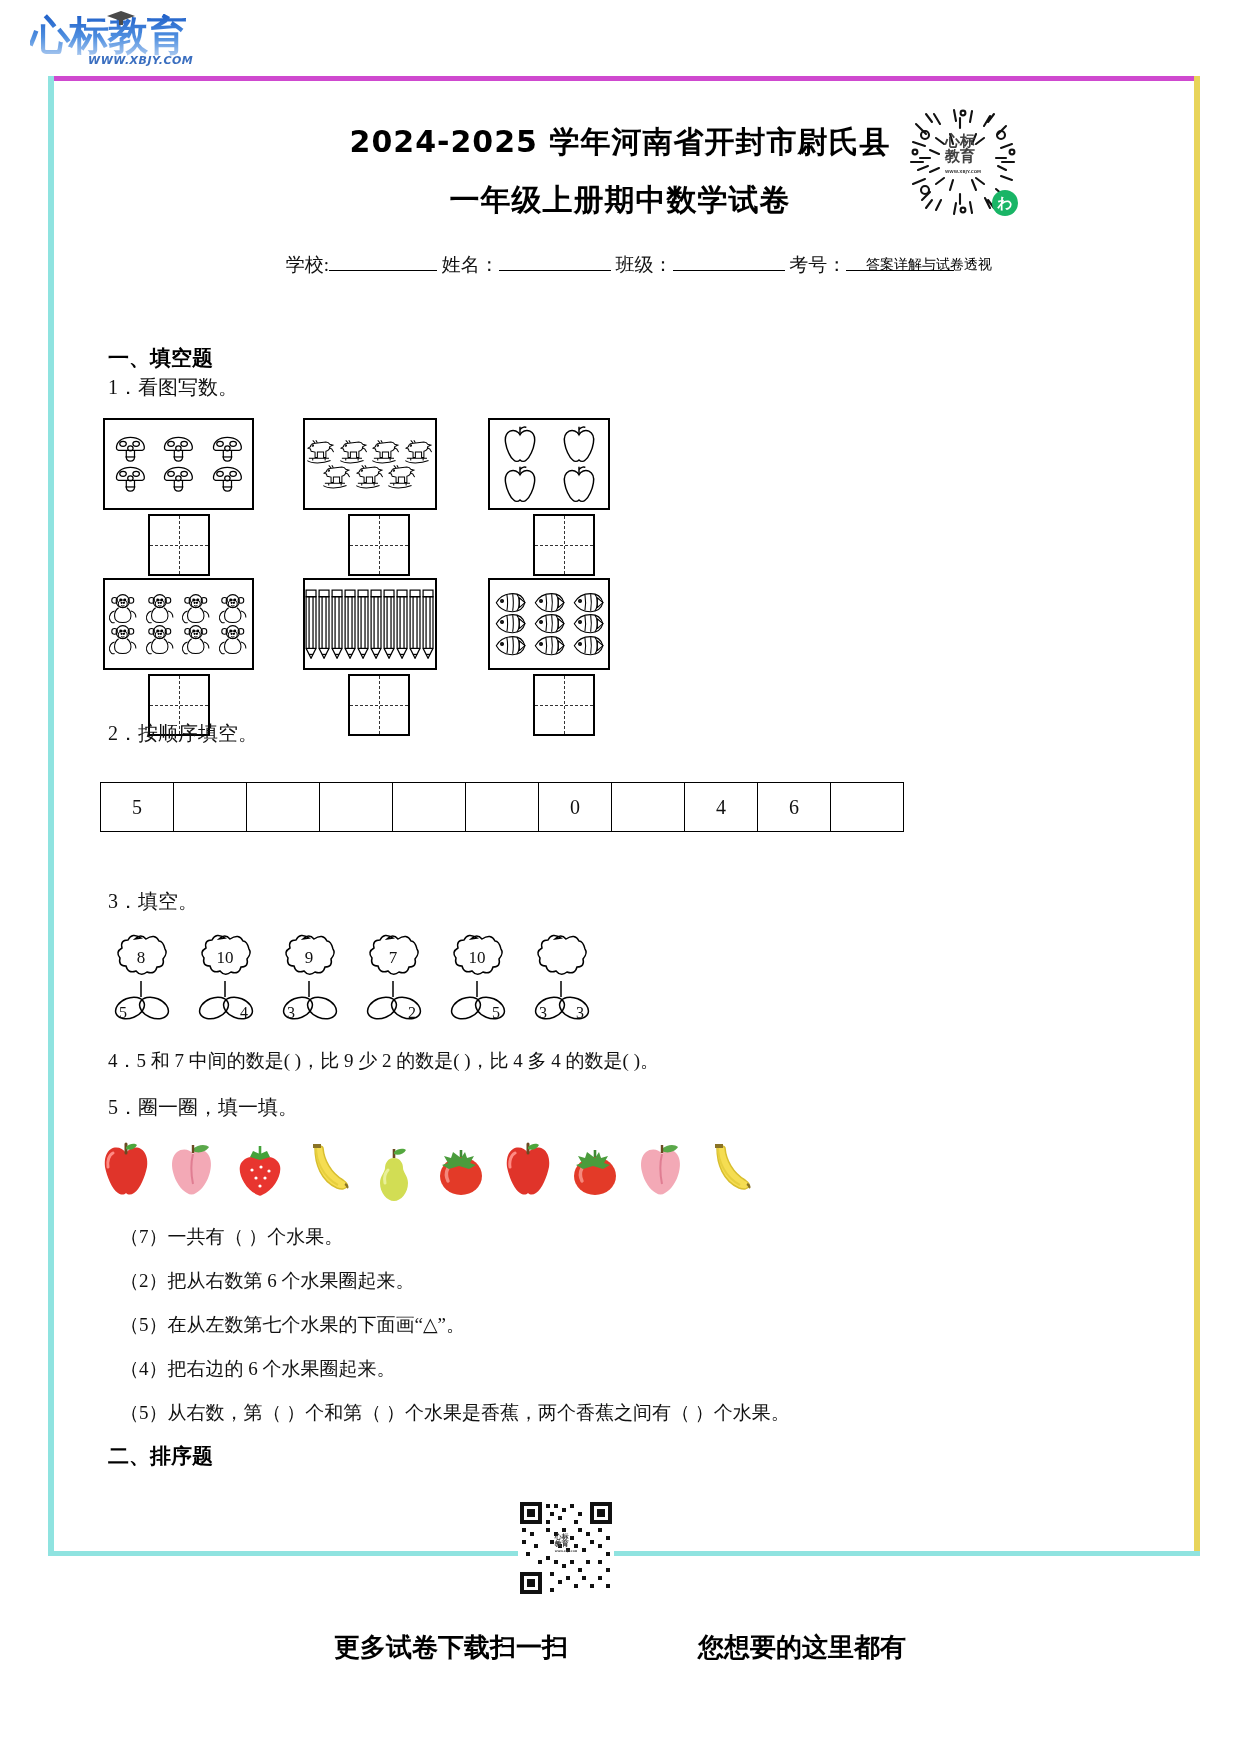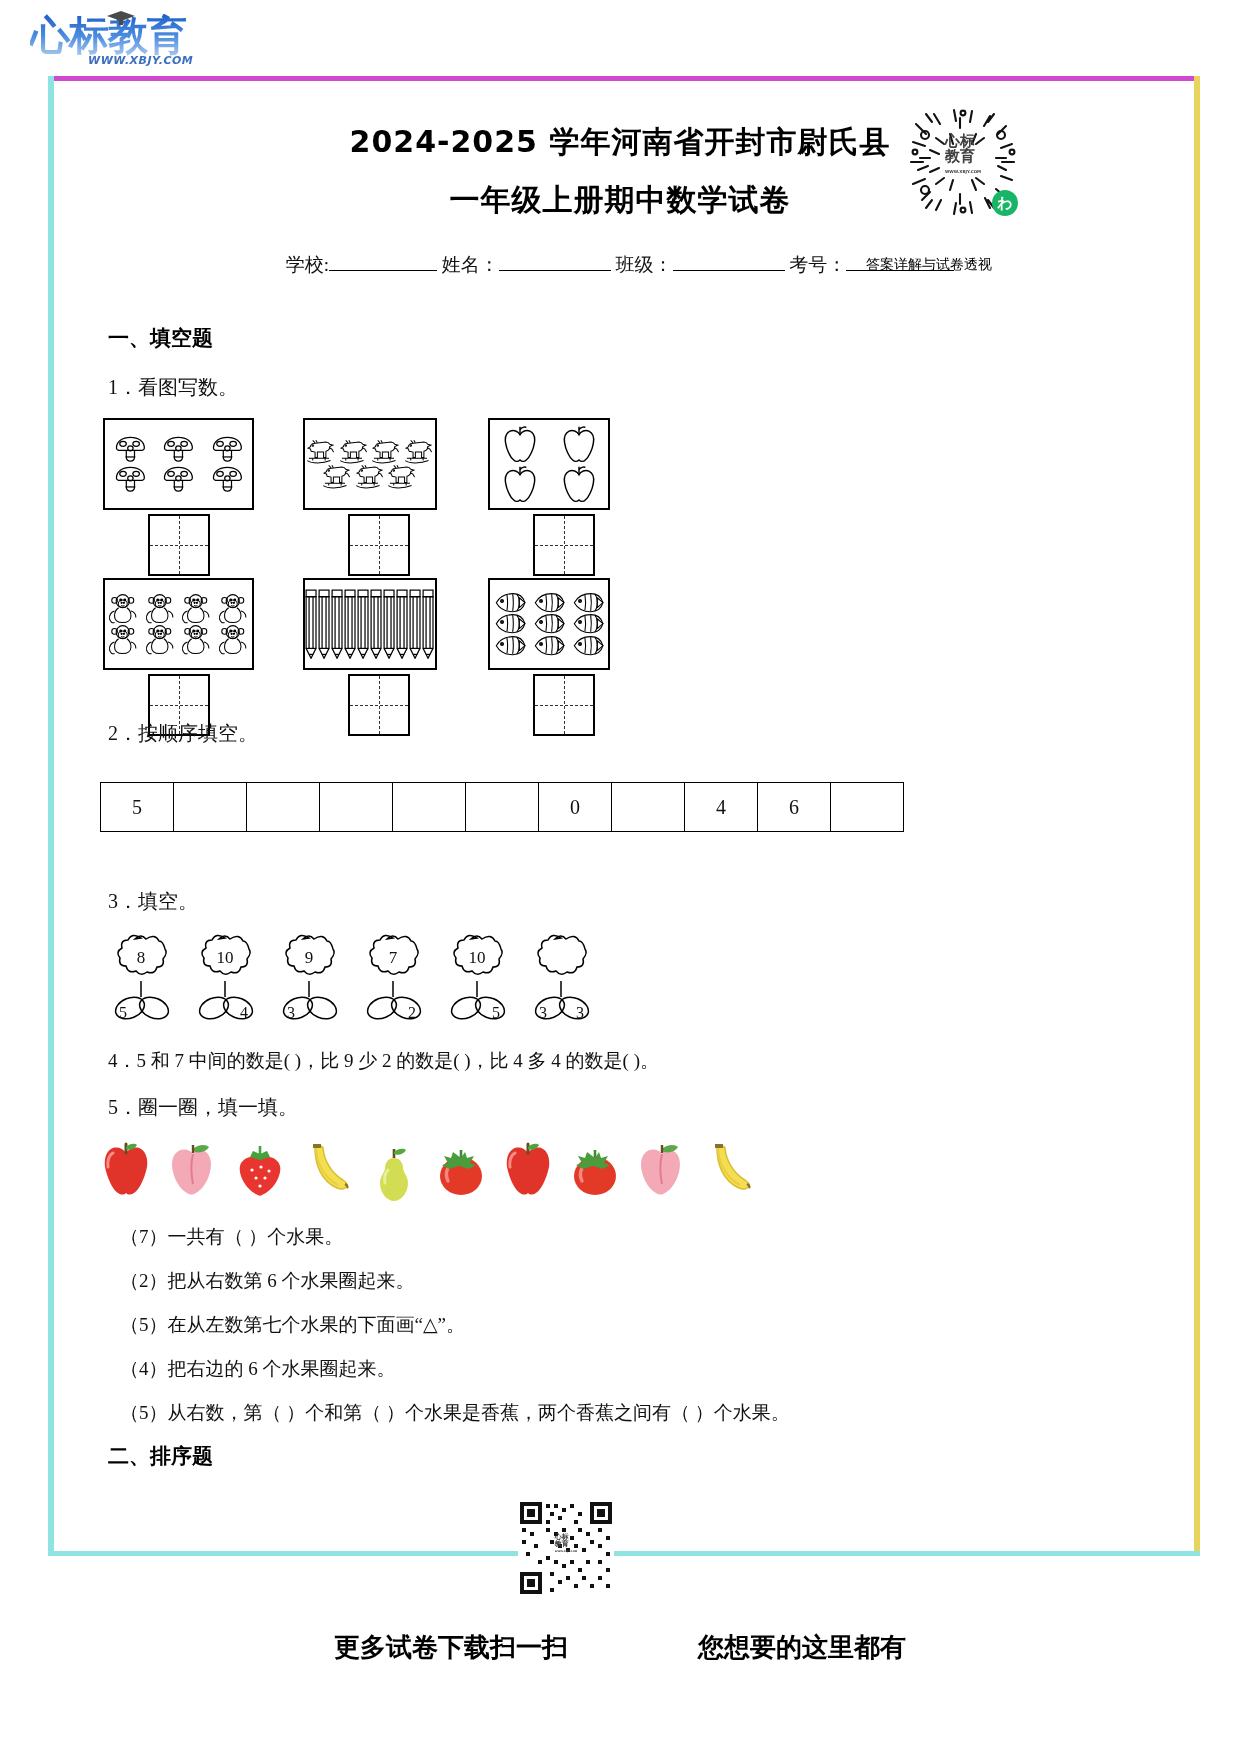--- a/index.html
+++ b/index.html
@@ -178,21 +178,21 @@
 </div>
 
 <div class="infoline">
   <span>学校:</span><span class="blank b1"></span>
   <span>姓名：</span><span class="blank b2"></span>
   <span>班级：</span><span class="blank b3"></span>
   <span>考号：</span><span class="blank b4"></span>
 </div>
 <div class="answer-note">答案详解与试卷透视</div>
 
-<div class="sec-head" style="top:324px">一、填空题</div>
+<div class="sec-head" style="top:344px">一、填空题</div>
 <div class="qtext" style="top:374px">1．看图写数。</div>
 
 <div class="picbox" style="left:103px;top:418px;width:147px;height:88px;">
   <div class="grid-items" id="pb0">
       <div class="gi" style="width: 33%;">
         <svg viewBox="0 0 40 36" width="32.8" height="29.52">
           <g fill="none" stroke="#000" stroke-width="1.5">
       <path d="M3 17c0-8 7-13 17-13s17 5 17 13c0 2-2 3-5 3H8c-3 0-5-1-5-3z"></path>
       <ellipse cx="11" cy="12" rx="4" ry="3"></ellipse>
             <ellipse cx="27" cy="12" rx="4" ry="3"></ellipse>

